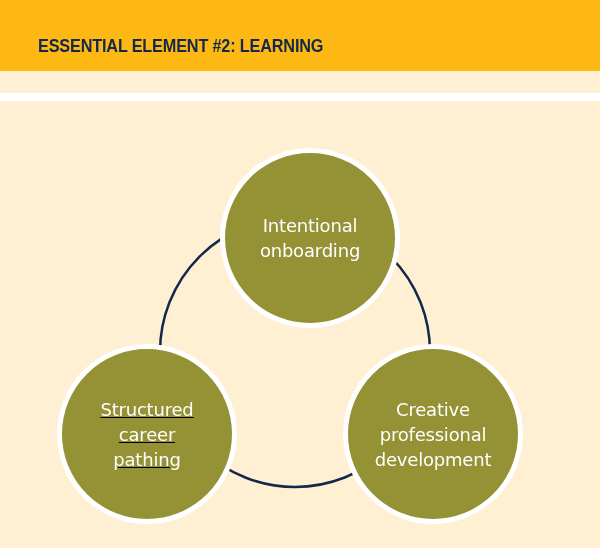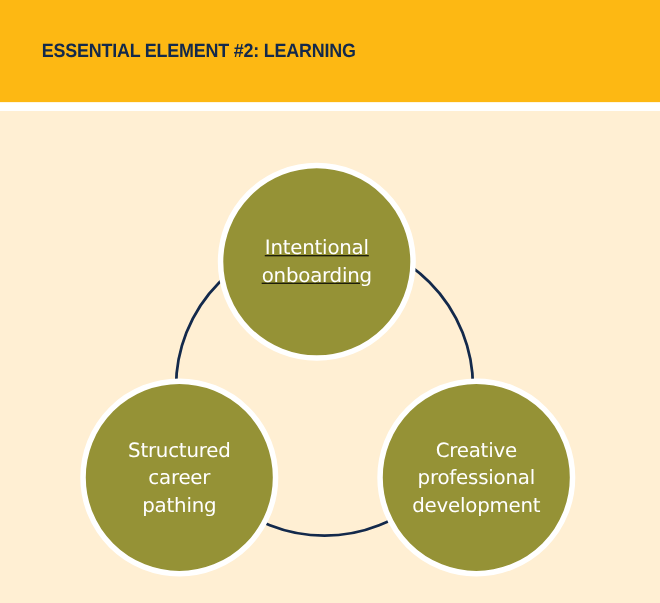--- a/index.html
+++ b/index.html
@@ -10,21 +10,21 @@
       width: 600px;
       height: 548px;
       position: relative;
       overflow: hidden;
       background: #FFEFD3;
       font-family: "Liberation Sans", sans-serif;
     }
     .header {
       position: absolute;
       left: 0; top: 0;
-      width: 600px; height: 93px;
+      width: 600px; height: 71px;
       background: #FDB813;
     }
     .header-title {
       position: absolute;
       left: 38px; top: 36px;
       font-family: "Liberation Sans", sans-serif;
       font-weight: bold;
       font-size: 17.5px;
       letter-spacing: -0.2px;
       color: #13294B;
@@ -77,26 +77,26 @@
 <div class="header">
   <div class="header-title">ESSENTIAL ELEMENT #2: LEARNING</div>
 </div>
 <div class="divider"></div>
 <div class="canvas"></div>
 
 <svg class="ring" viewBox="0 0 600 548">
   <circle cx="295" cy="352" r="135" fill="none" stroke="#13294B" stroke-width="2.5"></circle>
 </svg>
 
-<div class="node" style="left:198px; top:148px;text-decoration:underline;">
+<div class="node" style="left:220px; top:148px;">
   <div class="node-label">Intentional
 onboarding</div>
 </div>
 
-<div class="node" style="left:73px; top:344px;">
+<div class="node" style="left:57px; top:344px;text-decoration:underline;">
   <div class="node-label">Structured
 career
 pathing</div>
 </div>
 
 <div class="node" style="left:343px; top:344px;align-items:center;">
   <div class="node-label">Creative
 professional
 development</div>
 </div>

